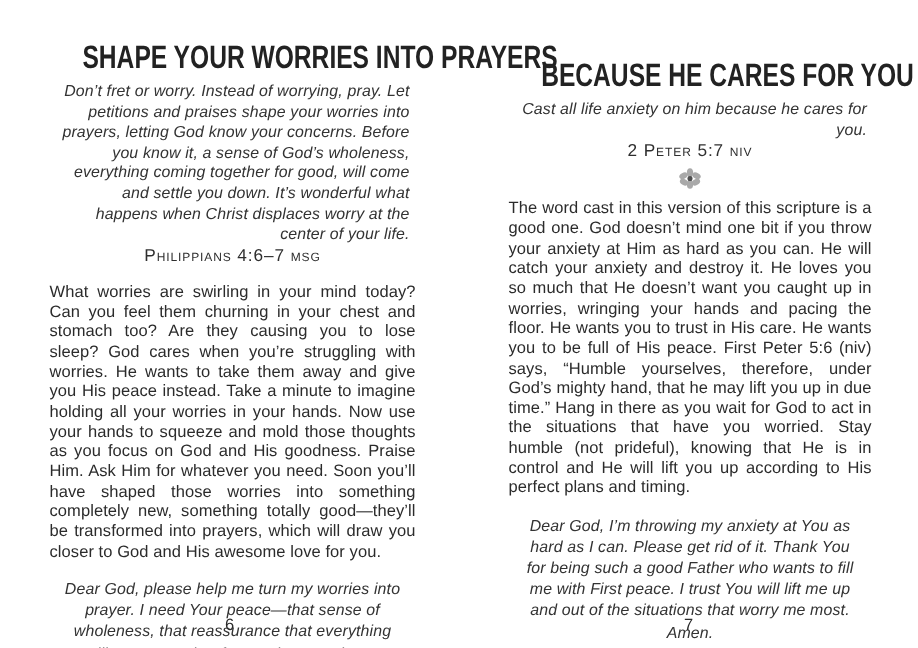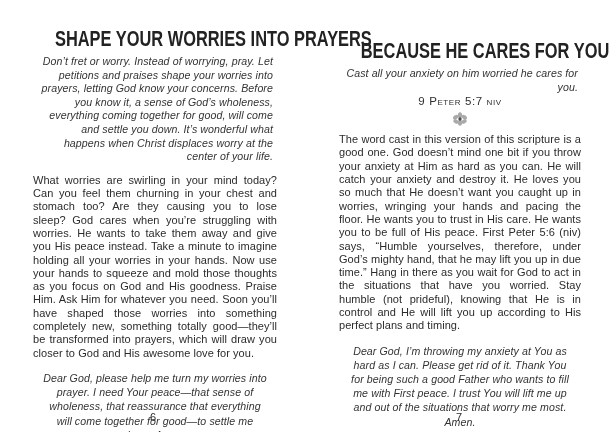--- a/index.html
+++ b/index.html
@@ -93,40 +93,41 @@
   }
 </style>
 </head>
 <body>
 
 <div class="spread">
 
   <div class="page left">
     <div class="page-title">SHAPE YOUR WORRIES INTO PRAYERS</div>
     <div class="epigraph">Don’t fret or worry. Instead of worrying, pray. Let petitions and praises shape your worries into prayers, letting God know your concerns. Before you know it, a sense of God’s wholeness, everything coming together for good, will come and settle you down. It’s wonderful what happens when Christ displaces worry at the center of your life.</div>
+    <div class="citation">Philippians 4:6–7 msg</div>
     <svg class="ornament" width="16" height="14" viewBox="0 0 16 14">
       <g fill="#a9a9a9">
         <ellipse cx="8" cy="3.2" rx="2.1" ry="3.0"></ellipse>
         <ellipse cx="8" cy="10.8" rx="2.1" ry="3.0"></ellipse>
         <ellipse cx="3.6" cy="5.2" rx="2.9" ry="2.0" transform="rotate(-28 3.6 5.2)"></ellipse>
         <ellipse cx="12.4" cy="5.2" rx="2.9" ry="2.0" transform="rotate(28 12.4 5.2)"></ellipse>
         <ellipse cx="4.0" cy="9.4" rx="2.9" ry="2.0" transform="rotate(28 4.0 9.4)"></ellipse>
         <ellipse cx="12.0" cy="9.4" rx="2.9" ry="2.0" transform="rotate(-28 12.0 9.4)"></ellipse>
       </g>
       <circle cx="8" cy="7" r="1.7" fill="#4f4f4f"></circle>
     </svg>
     <div class="body-text">What worries are swirling in your mind today? Can you feel them churning in your chest and stomach too? Are they causing you to lose sleep? God cares when you’re struggling with worries. He wants to take them away and give you His peace instead. Take a minute to imagine holding all your worries in your hands. Now use your hands to squeeze and mold those thoughts as you focus on God and His goodness. Praise Him. Ask Him for whatever you need. Soon you’ll have shaped those worries into something completely new, something totally good—they’ll be transformed into prayers, which will draw you closer to God and His awesome love for you.</div>
     <div class="prayer">Dear God, please help me turn my worries into prayer. I need Your peace—that sense of wholeness, that reassurance that everything will come together for good—to settle me down. Amen.</div>
     <div class="page-number">6</div>
   </div>
 
   <div class="page right">
     <div class="page-title">BECAUSE HE CARES FOR YOU</div>
-    <div class="epigraph">Cast all your anxiety on him worried he cares for you.</div>
-    <div class="citation">9 Peter 5:7 niv</div>
+    <div class="epigraph">Cast all life anxiety on him because he cares for you.</div>
+    <div class="citation">2 Peter 5:7 niv</div>
     <svg class="ornament" width="16" height="14" viewBox="0 0 16 14">
       <g fill="#a9a9a9">
         <ellipse cx="8" cy="3.2" rx="2.1" ry="3.0"></ellipse>
         <ellipse cx="8" cy="10.8" rx="2.1" ry="3.0"></ellipse>
         <ellipse cx="3.6" cy="5.2" rx="2.9" ry="2.0" transform="rotate(-28 3.6 5.2)"></ellipse>
         <ellipse cx="12.4" cy="5.2" rx="2.9" ry="2.0" transform="rotate(28 12.4 5.2)"></ellipse>
         <ellipse cx="4.0" cy="9.4" rx="2.9" ry="2.0" transform="rotate(28 4.0 9.4)"></ellipse>
         <ellipse cx="12.0" cy="9.4" rx="2.9" ry="2.0" transform="rotate(-28 12.0 9.4)"></ellipse>
       </g>
       <circle cx="8" cy="7" r="1.7" fill="#4f4f4f"></circle>

